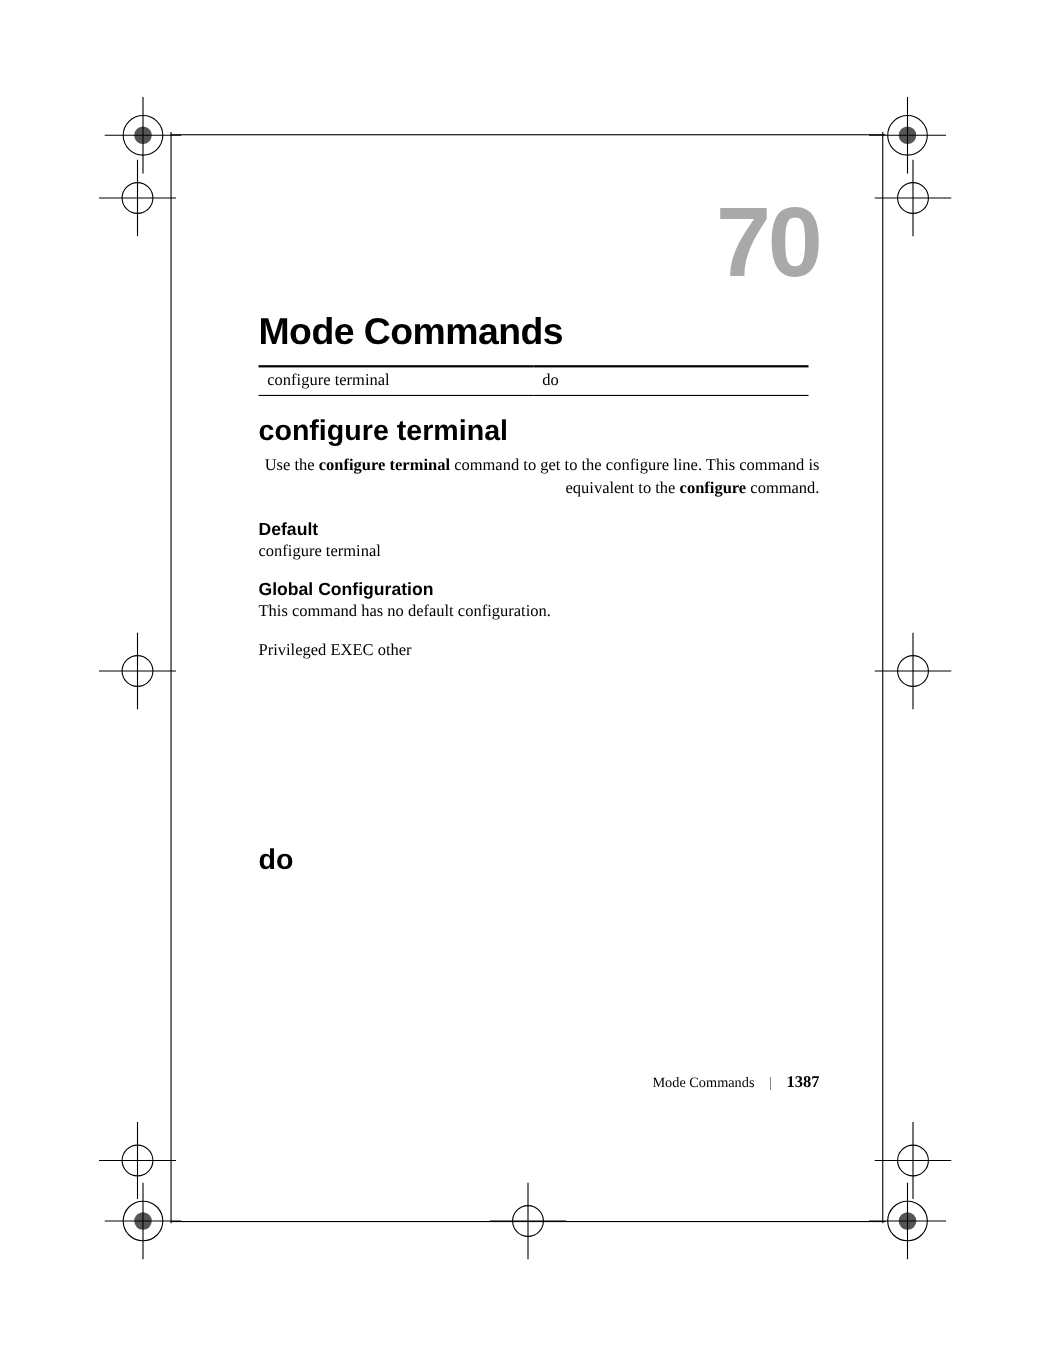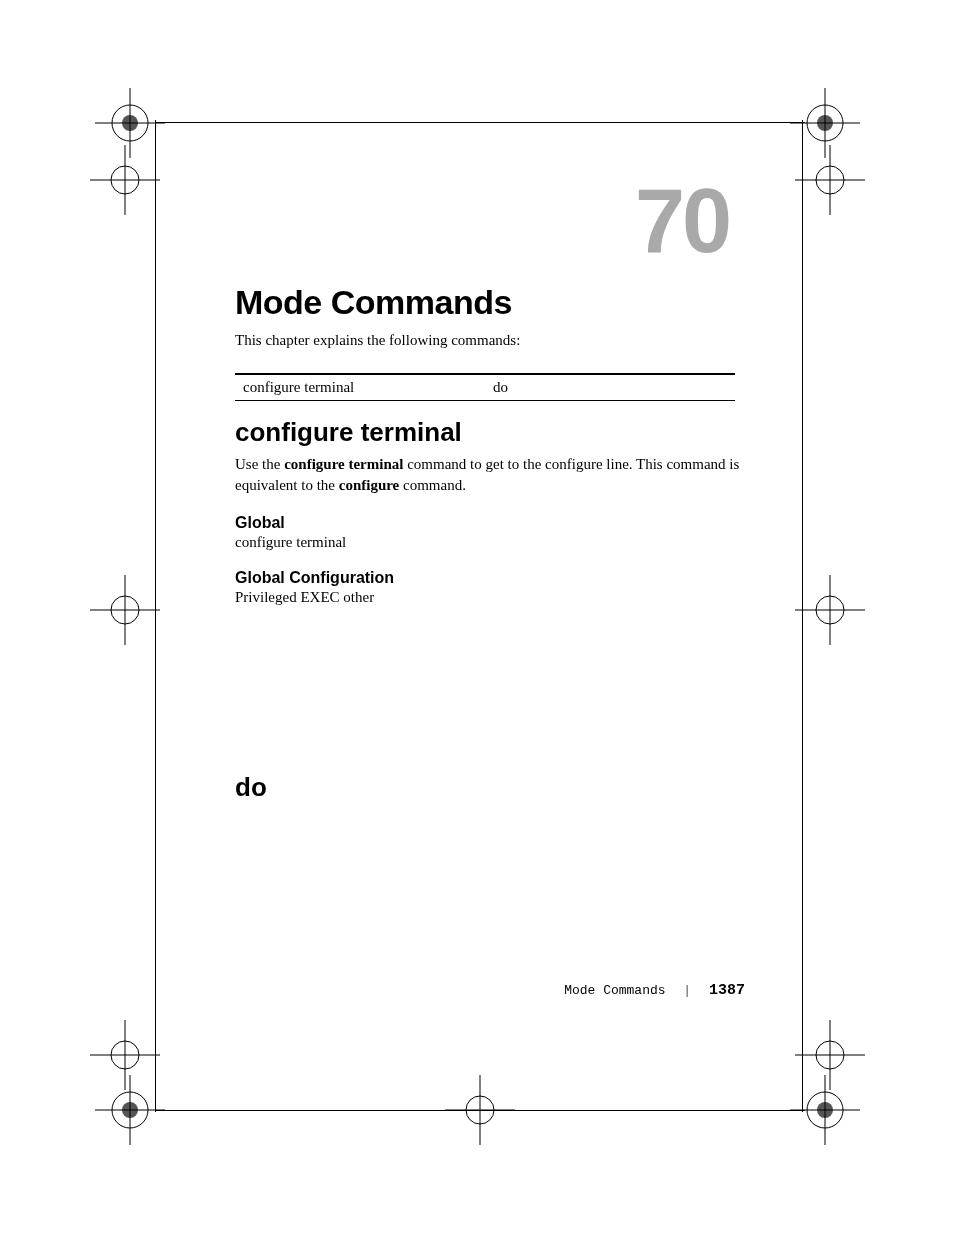--- a/index.html
+++ b/index.html
@@ -17,21 +17,21 @@
     left: 235px;
     top: 170px;
     width: 510px;
   }
   .chapter-number {
     font-family: "Arial Narrow", Arial, sans-serif;
     font-weight: 700;
     font-size: 90px;
     color: #a9a9a9;
     text-align: right;
-    margin: 0 16px 10px 0;
+    margin: 0 0 10px 0;
     letter-spacing: -3px;
   }
   .chapter-title {
     font-family: "Arial Narrow", Arial, sans-serif;
     font-weight: 700;
     font-size: 34px;
     color: #000;
     margin: 0 0 10px 0;
     letter-spacing: -0.5px;
   }
@@ -56,20 +56,21 @@
     font-family: "Arial Narrow", Arial, sans-serif;
     font-weight: 700;
     font-size: 26px;
     margin: 10px 0 6px 0;
   }
   .body-text {
     font-family: Georgia, serif;
     font-size: 15px;
     line-height: 1.4;
     margin: 0 0 18px 0;
+    text-align: right;
   }
   .bold-inline {
     font-family: Georgia, serif;
     font-weight: 700;
   }
   .sub-head {
     font-family: "Arial Narrow", Arial, sans-serif;
     font-weight: 700;
     font-size: 16px;
     margin: 0 0 2px 0;
@@ -77,21 +78,21 @@
   .sub-text {
     font-family: Georgia, serif;
     font-size: 15px;
     margin: 0 0 18px 0;
   }
   .footer {
     position: absolute;
     bottom: -190px;
     right: 0px;
     font-size: 13px;
-    font-family: Liberation Mono, monospace;
+    font-family: Liberation Serif, serif;
     margin-left: 38px;
   }
   .footer .label {
     font-weight: 400;
   }
   .footer .sep {
     margin: 0 10px;
     color: #555;
   }
   .footer .pg {
@@ -224,40 +225,40 @@
       <line x1="0" y1="35" x2="70" y2="35" stroke="#000"></line>
     </svg>
 </div>
 
 <div class="page">
 
   <div class="chapter-number">70</div>
 
   <h1 class="chapter-title">Mode Commands</h1>
 
-  <p class="intro">This chapter explains the following commands:</p>
 
   <table class="cmd-table">
     <tbody>
         <tr>
       <td style="width:50%">configure terminal</td>
       <td style="width:50%">do</td>
     </tr>
   </tbody>
     </table>
 
   <div class="section-title">configure terminal</div>
   <p class="body-text">
     <span>Use the </span><span class="bold-inline">configure terminal</span><span> command to get to the configure line. This command is equivalent to the </span><span class="bold-inline">configure</span><span> command.</span>
   </p>
 
-  <div class="sub-head">Global</div>
+  <div class="sub-head">Default</div>
   <p class="sub-text">configure terminal</p>
 
   <div class="sub-head">Global Configuration</div>
+  <p class="sub-text">This command has no default configuration.</p>
 
   <p class="sub-text">Privileged EXEC other</p>
 
   <p class="sub-text" style="height:130px"></p>
 
   <div class="section-title">do</div>
 
   <div class="footer">
     <span class="label">Mode Commands</span>
     <span class="sep">|</span>

